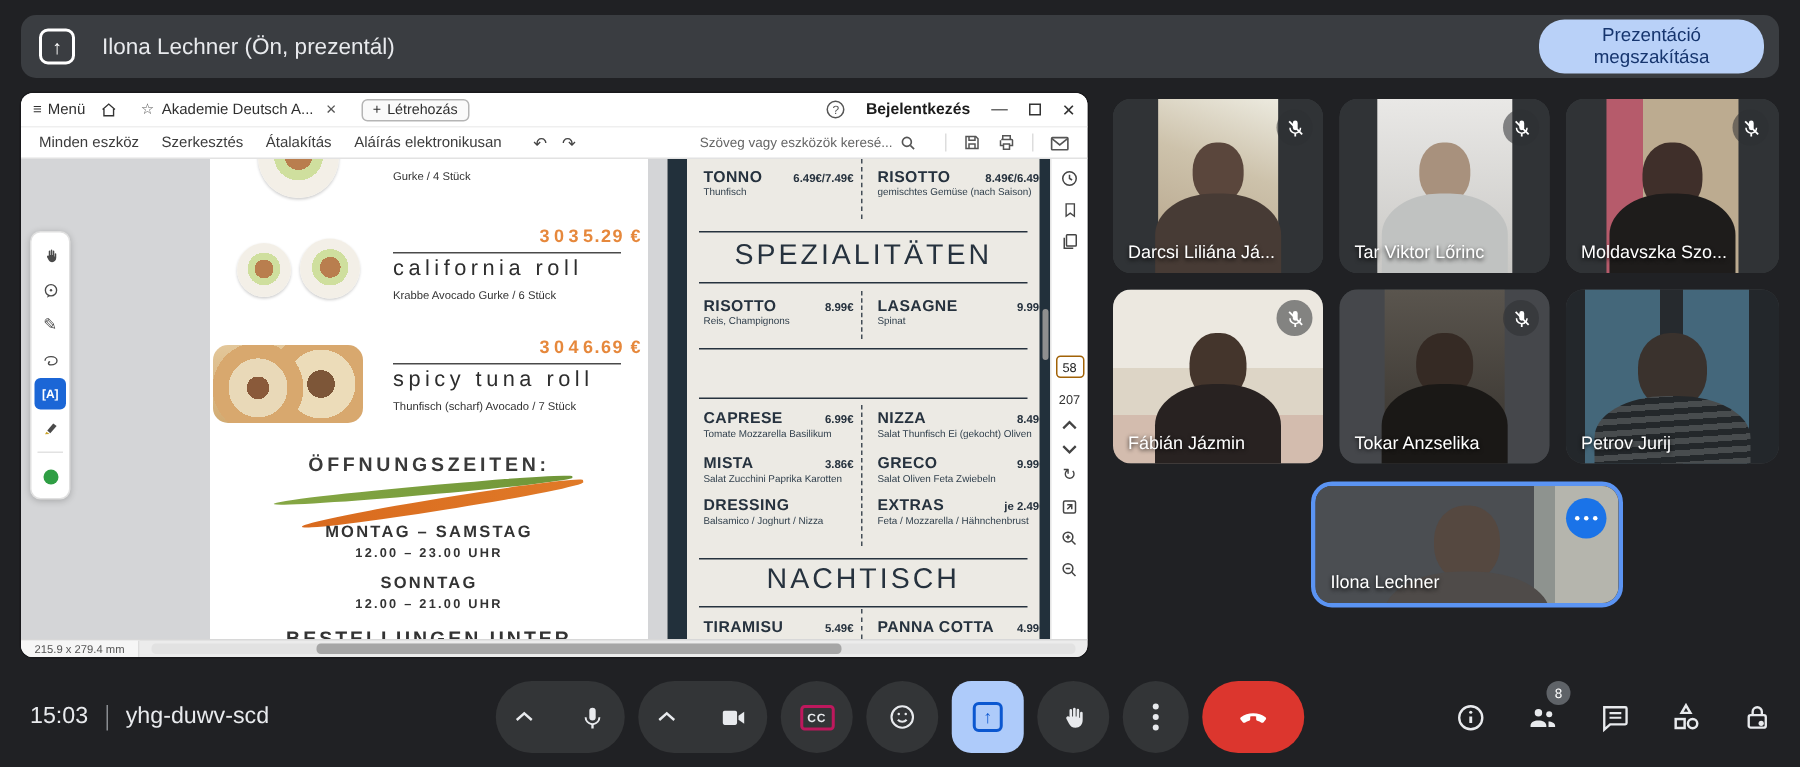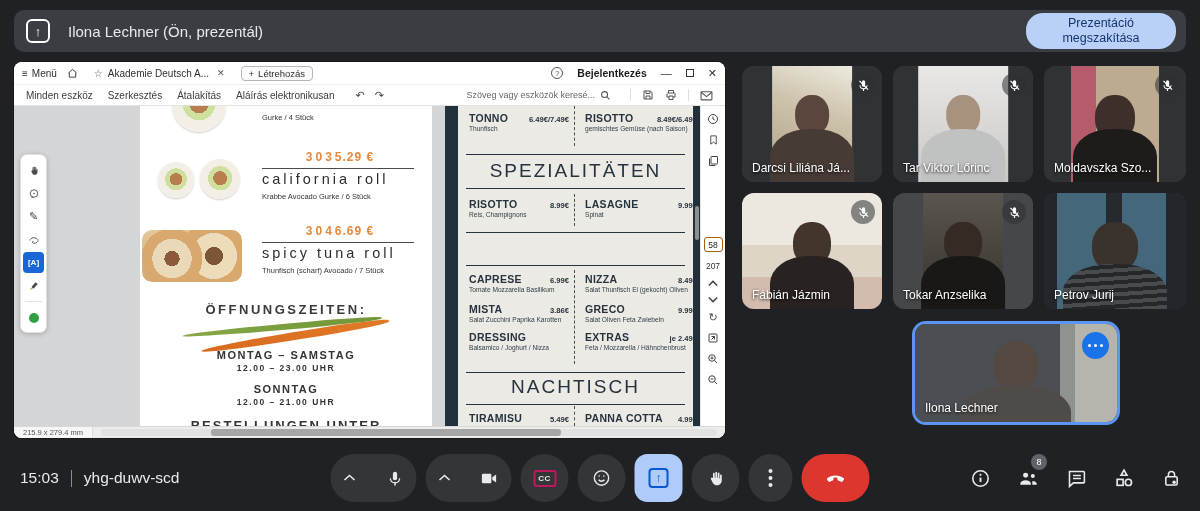--- a/index.html
+++ b/index.html
@@ -39,21 +39,21 @@
 .toolpanel{position:absolute;left:6px;top:48px;width:27px;background:#fff;border:1px solid #e0e0e0;border-radius:7px;box-shadow:0 1px 5px rgba(0,0,0,.22);display:flex;flex-direction:column;align-items:center;padding:5px 0 4px;gap:2px;z-index:5}
 .tool{width:21px;height:21px;display:flex;align-items:center;justify-content:center;border-radius:4px;color:#4a4a4a;font-size:11px}
 .tool.sel{background:#1b66d6;color:#fff;font-size:8px;font-weight:700}
 .tool-div{width:17px;border-top:1px solid #e2e2e2;margin:3px 0}
 .green-dot{width:10px;height:10px;border-radius:50%;background:#2f9e44}
 
 
 .page-left{position:absolute;left:126px;top:0;width:292px;height:100%;background:#fff;overflow:hidden}
 .mnum{color:#e6883c;font-size:12px;letter-spacing:3px;font-weight:600}
 .mprice{color:#e6883c;font-size:12px;letter-spacing:1px;font-weight:600}
-.mrow{position:absolute;left:124px;width:152px;display:flex;justify-content:center;align-items:flex-end}
+.mrow{position:absolute;left:136px;width:152px;display:flex;justify-content:flex-end;align-items:flex-end}
 .mline{position:absolute;left:122px;width:152px;border-top:1.5px solid #4a4a4a}
 .mtitle{position:absolute;left:122px;font-size:14.5px;letter-spacing:3px;color:#2d2d2d;font-weight:500;white-space:nowrap}
 .mdesc{position:absolute;left:122px;font-size:7.5px;color:#333;white-space:nowrap}
 .sushi-round{position:absolute;border-radius:50%;background:radial-gradient(circle at 50% 48%,#b97e4e 0 24%,#cfdf9e 24% 42%,#f3efe7 42% 74%,#ddd5c4 74% 100%);box-shadow:0 1px 2px rgba(0,0,0,.2)}
 .sushi-roll{position:absolute;border-radius:10px;background:
  radial-gradient(circle at 30% 55%,#8a5a3a 0 10%,#e9d9b8 10% 26%,#d8a86e 26% 40%,transparent 40%),
  radial-gradient(circle at 72% 50%,#7d5638 0 12%,#ecdcb9 12% 30%,#d8a86e 30% 46%,transparent 46%),
  linear-gradient(#e3c79a,#d2ab72)}
 .hours-title{position:absolute;left:0;width:100%;text-align:center;font-size:13px;letter-spacing:2.5px;color:#3a3a3a;font-weight:600}
 .brush{position:absolute;height:6px;border-radius:60% 40% 50% 50%}
@@ -514,21 +514,21 @@
 <div class="tile bg-petrov" style="left:1044px;top:193px;width:142px;height:116px">
   <div class="vfull">
       <div class="person" style="width:110px">
         <div class="head"></div>
         <div class="body" style="top:42px;width:104px"></div>
       </div>
     </div>
   <span class="pname">Petrov Jurij</span>
 </div>
 
-<div class="tile tile-ilona bg-ilona" style="left:912px;top:321px;width:208px;height:104px">
+<div class="tile tile-ilona bg-ilona" style="left:874px;top:321px;width:208px;height:84px">
   <div class="vfull">
       <div class="person" style="width:120px;height:86%">
         <div class="head"></div>
         <div class="body" style="top:44px"></div>
       </div>
     </div>
   <span class="dots-btn">
       <i></i>
       <i></i>
       <i></i>

